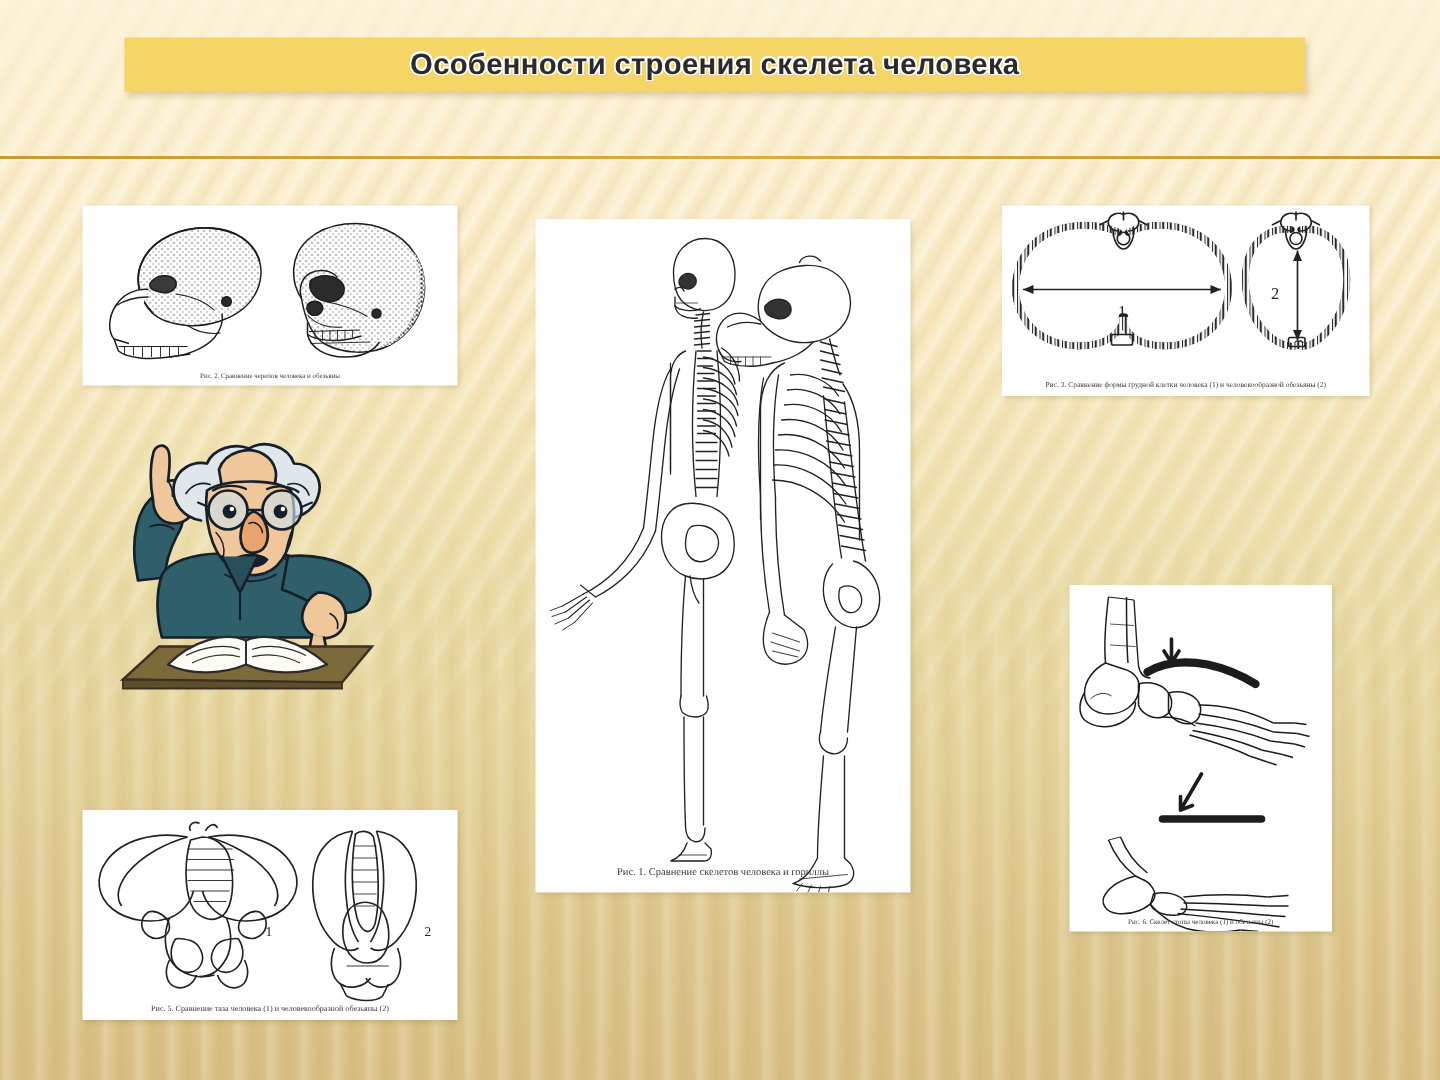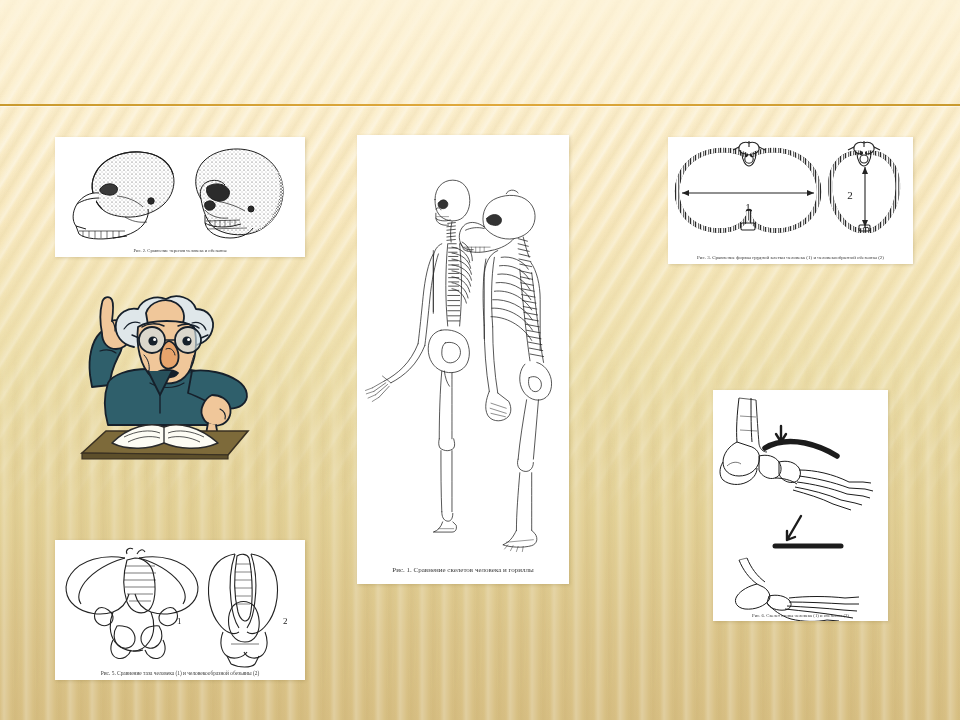--- a/index.html
+++ b/index.html
@@ -79,21 +79,21 @@
   }
   .panel svg{display:block;width:100%;height:100%;}
   .cap{
     position:absolute;left:0;right:0;text-align:center;
     color:#3a3a3a;font-family:"Liberation Serif", serif;
     line-height:1.15;pointer-events:none;
   }
 
   
   #panel-skulls   {left:55px;  top:137px; width:250px; height:120px;}
-  #panel-skeletons{left:357px; top:135px; width:212px; height:449px;}
+  #panel-skeletons{left:357px; top:146px; width:250px; height:449px;}
   #panel-thorax   {left:668px; top:137px; width:245px; height:127px;}
   #panel-pelvis   {left:55px;  top:540px; width:250px; height:140px;}
   #panel-foot     {left:713px; top:390px; width:175px; height:231px;}
 
   #cap-skulls    {bottom:4px;  font-size:4.6px;}
   #cap-skeletons {bottom:10px; font-size:7px;}
   #cap-thorax    {bottom:3px;  font-size:5px;}
   #cap-pelvis    {bottom:4px;  font-size:5.4px;}
   #cap-foot      {bottom:3px;  font-size:4.7px;}
 
@@ -104,20 +104,23 @@
   #professor svg{display:block;width:100%;height:100%;}
 </style>
 </head>
 <body>
 
 <div id="slide">
 
   <div id="stripes-diag"></div>
   <div id="stripes-vert"></div>
 
+  <div id="title-banner">
+    <div id="title-text">Особенности строения скелета человека</div>
+  </div>
   <div id="title-divider"></div>
 
   <div class="panel" id="panel-skulls">
     <svg viewBox="0 0 250 120" xmlns="http://www.w3.org/2000/svg">
       <defs>
         <pattern id="stip" width="4" height="4" patternUnits="userSpaceOnUse">
           <rect width="4" height="4" fill="#fff"></rect>
           <circle cx="1" cy="1" r=".55" fill="#4a4a4a"></circle>
           <circle cx="3" cy="3" r=".45" fill="#6a6a6a"></circle>
         </pattern>

